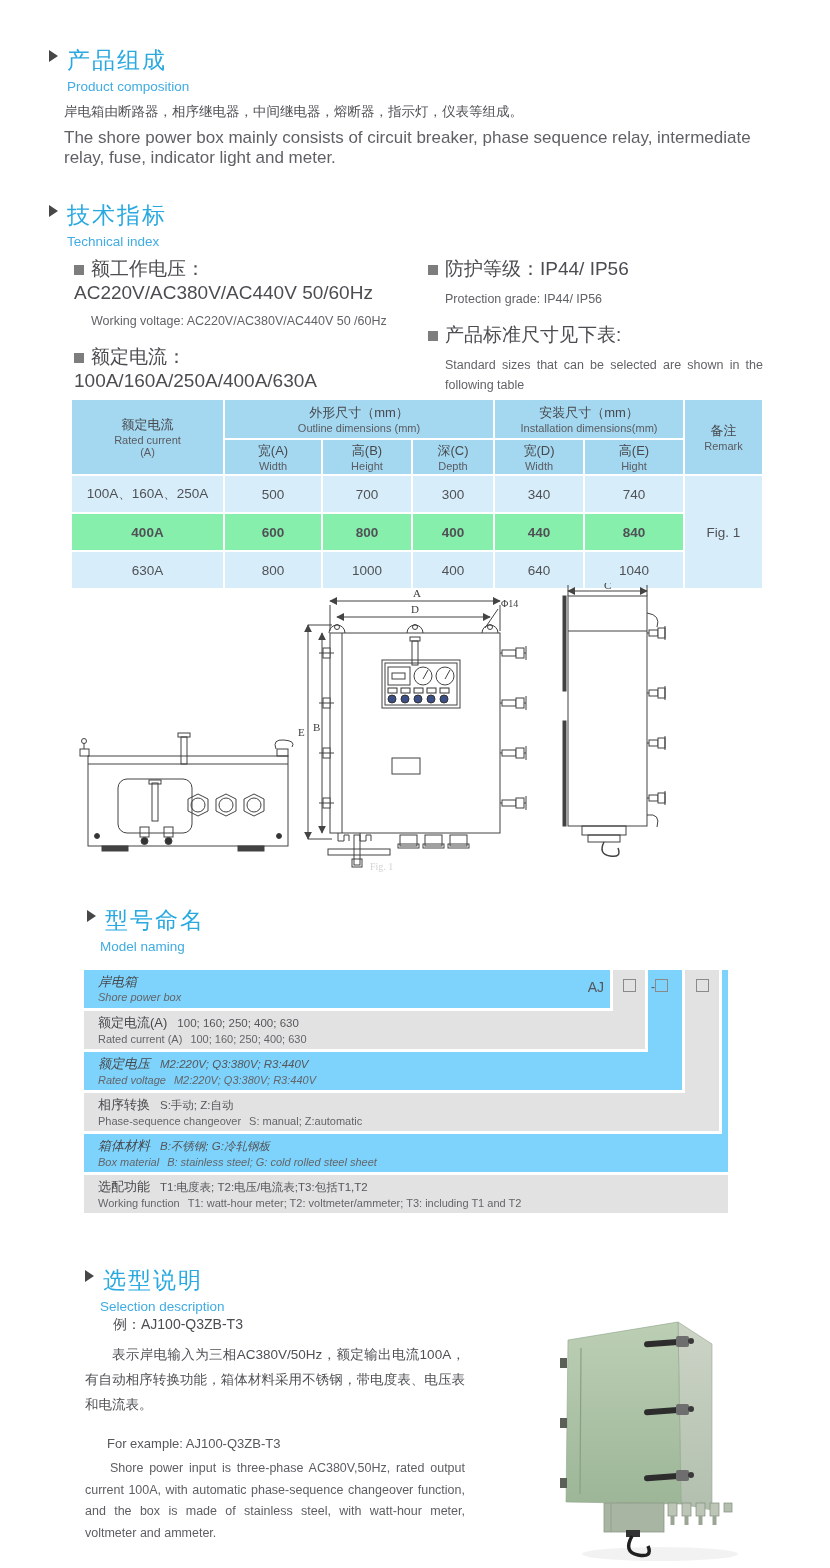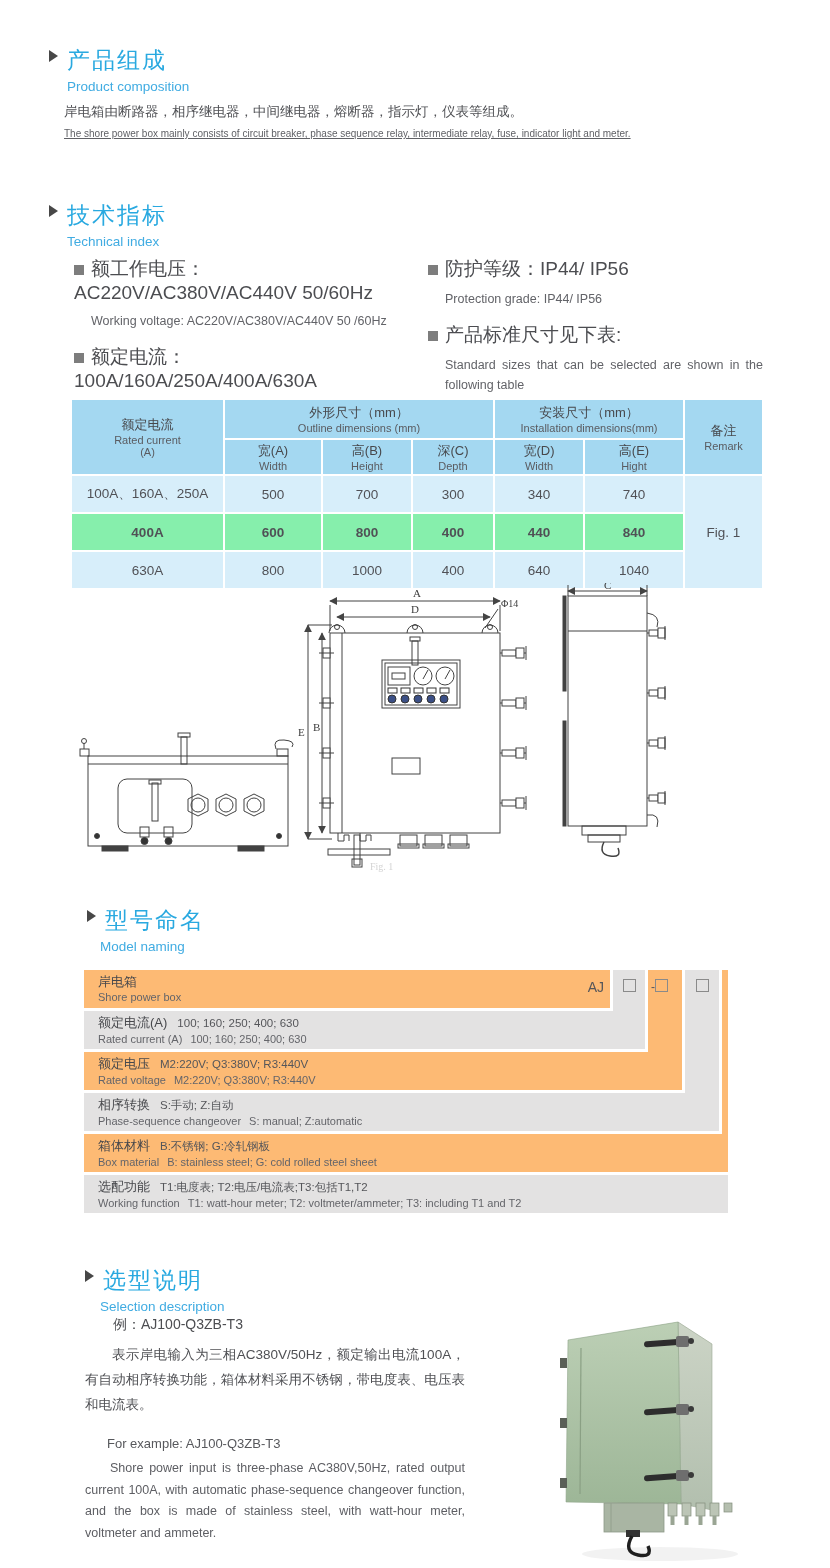--- a/index.html
+++ b/index.html
@@ -6,21 +6,21 @@
   .page{position:relative;width:830px;height:1568px;background:#ffffff;overflow:hidden;
         font-family:"Liberation Sans",sans-serif;color:#55565a;padding-left:28px;}
   
   .sec{position:absolute;}
   .tri{display:inline-block;width:0;height:0;border-left:9px solid #474747;
        border-top:6px solid transparent;border-bottom:6px solid transparent;
        margin-right:9px;vertical-align:6px;}
   .h-zh{font-size:23px;color:#29a9e0;letter-spacing:2px;display:inline-block;}
   .h-en{font-size:13.5px;color:#41ace2;margin:3px 0 0 18px;}
   .body-zh{font-size:13.5px;color:#4f5054;}
-  .body-en{font-size:10px;color:#606166;text-decoration:underline;}
+  .body-en{font-size:17px;color:#606166;}
   
   .spec-col{position:absolute;top:256px;}
   .sq{display:inline-block;width:10px;height:10px;background:#7d7d7d;margin-right:7px;}
   .spec-zh{font-size:19px;color:#4c4d51;margin-bottom:7px;}
   .spec-en{font-size:12.5px;color:#626368;margin:0 0 13px 17px;line-height:20px;}
   .just{text-align:justify;}
   
   table.dims{position:absolute;left:70px;top:398px;width:692px;border-collapse:collapse;table-layout:fixed;}
   table.dims td{border:2px solid #ffffff;text-align:center;vertical-align:middle;padding:2px 0;}
   .hdr{background:#a4d8f1;}
@@ -28,21 +28,21 @@
   .r-b{background:#86efac;font-weight:bold;}
   .t-zh{font-size:13px;color:#47484c;}
   .t-en{font-size:11px;color:#5a5b60;}
   .t-val{font-size:13.5px;color:#505156;}
   
   .draw{position:absolute;left:70px;top:583px;}
   
   .naming{position:absolute;left:84px;top:970px;width:644px;height:243px;}
   .n-row{position:absolute;left:0;height:38px;padding:3px 0 0 14px;box-sizing:border-box;}
   .n-strip{position:absolute;}
-  .n-blue{background:#fdba74;}
+  .n-blue{background:#7dd3fc;font-style:italic;}
   .n-gray{background:#e3e2e2;}
   .n-zh{font-size:13px;color:#47484c;line-height:17px;}
   .n-en{font-size:11px;color:#64656a;line-height:15px;}
   .n-val{font-size:11.5px;color:#55565a;margin-left:10px;}
   .n-val-en{font-size:11px;color:#64656a;margin-left:8px;}
   .code-aj{position:absolute;top:9px;left:486px;width:34px;text-align:right;font-size:14px;color:#55565a;}
   .code-slot{position:absolute;top:9px;font-size:12px;color:#55565a;}
   .code-box{display:inline-block;width:11px;height:11px;border:1px solid #8a8a8a;vertical-align:-1px;background:transparent;}
   
   .sel-text{position:absolute;left:85px;top:1316px;width:380px;}

